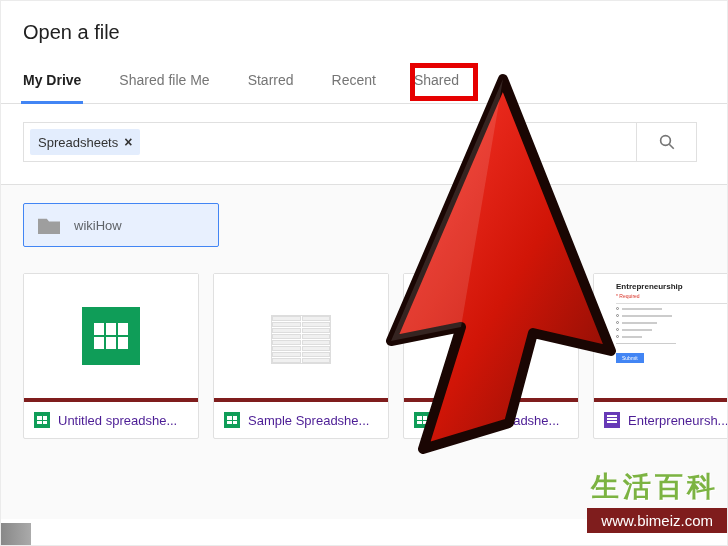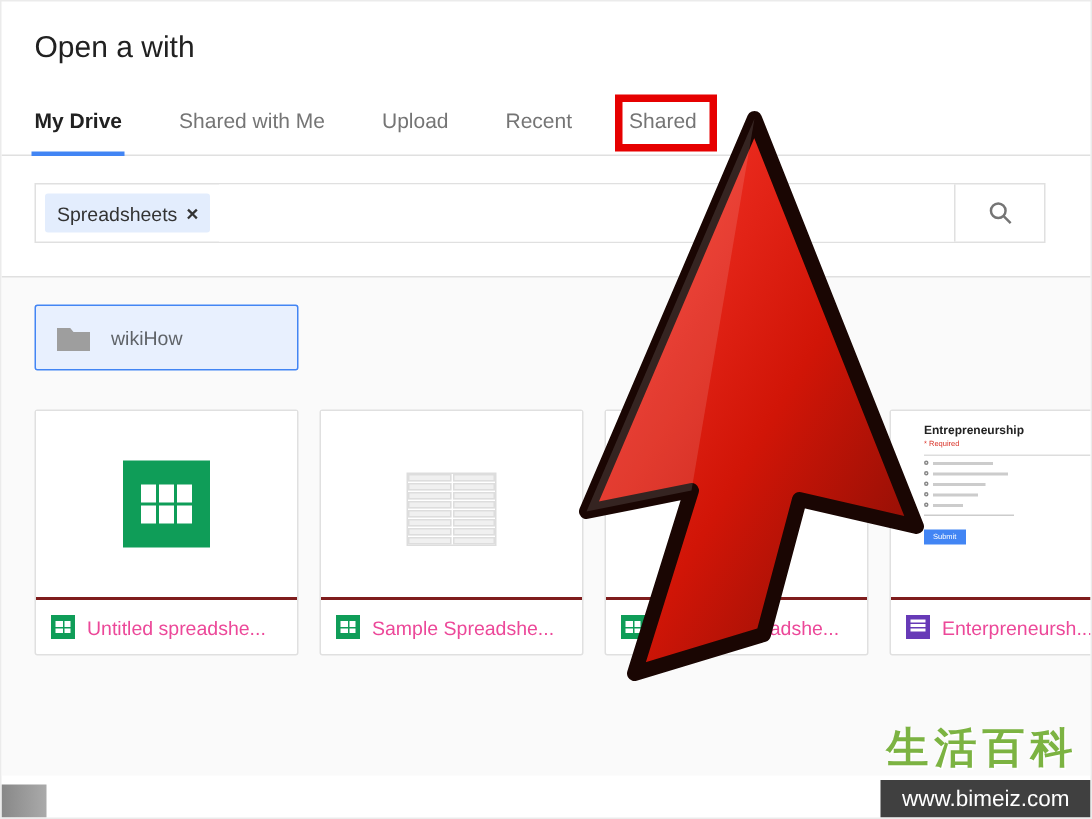--- a/index.html
+++ b/index.html
@@ -93,21 +93,21 @@
       margin-top: 22px;
       padding: 18px 22px 80px 22px;
       overflow: hidden;
     }
     .folders {
       display: flex;
       gap: 14px;
       margin-bottom: 26px;
     }
     .folder {
-      width: 176px;
+      width: 196px;
       height: 44px;
       background: #fff;
       border: 1px solid #e0e0e0;
       display: flex;
       align-items: center;
       gap: 14px;
       padding: 0 14px;
       font-size: 13px;
       color: #5f6368;
       cursor: pointer;
@@ -173,27 +173,27 @@
       font-size: 5px;
       color: #555;
       text-align: left;
     }
     .form-thumb .ft-title { font-size: 8px; font-weight:700; color:#222; margin-bottom:2px;}
     .form-thumb .ft-red { color:#d93025; font-size:5px; margin-bottom:4px;}
     .form-thumb .ft-line { height:4px; margin:3px 0; display:flex; align-items:center; gap:3px;}
     .form-thumb .ft-radio { width:3px;height:3px;border:0.5px solid #888; border-radius:50%;}
     .form-thumb .ft-btn { background:#4285f4; color:#fff; padding:2px 6px; display:inline-block; font-size:5px; margin-top:4px;}
     .file-footer {
-      border-top: 2px solid #7f1d1d;
+      border-top: 4px solid #7f1d1d;
       padding: 10px 10px;
       display: flex;
       align-items: center;
       gap: 8px;
       font-size: 13px;
-      color: #ec4899;
+      color: #4c1d95;
       white-space: nowrap;
       overflow: hidden;
     }
     .sheets-small {
       width: 16px; height: 16px;
       background: #0f9d58;
       display: flex;
       align-items: center;
       justify-content: center;
       flex-shrink: 0;
@@ -226,60 +226,60 @@
       left: 352px;
       top: 70px;
       width: 300px;
       height: 390px;
       pointer-events: none;
       z-index: 50;
     }
     
     .watermark {
       position: absolute;
-      right: 0; bottom: 0;
+      right: 0; bottom: 12px;
       display: flex;
       flex-direction: column;
       align-items: flex-end;
       z-index: 60;
     }
     .wm-cn {
       font-family: "SimSun", serif;
       color: #7cb342;
       font-size: 28px;
       font-weight: 700;
       letter-spacing: 4px;
       padding: 0 8px 2px 0;
       text-shadow: 1px 1px 0 #fff;
     }
     .wm-url {
-      background: #404040;
+      background: #7f1d1d;
       color: #fff;
       font-size: 15px;
       padding: 4px 14px;
       font-family: Arial, sans-serif;
     }
     .wm-left-stub {
       position:absolute;
       left:0; bottom:0;
       height:22px; width:30px;
       background: linear-gradient(90deg,#888,#aaa);
     }
   </style>
 </head>
 <body>
 
 <div class="header">
-  <div class="title">Open a with</div>
+  <div class="title">Open a file</div>
 </div>
 
 <div class="tabs">
   <div class="tab active">My Drive</div>
-  <div class="tab">Shared with Me</div>
-  <div class="tab">Upload</div>
+  <div class="tab">Shared file Me</div>
+  <div class="tab">Starred</div>
   <div class="tab">Recent</div>
   <div class="tab" id="tab-upload">Shared</div>
 </div>
 
 <div class="filter-row">
   <div class="chip">
     <span>Spreadsheets</span>
     <span class="chip-x">×</span>
   </div>
   <input class="search-input" type="text" placeholder="" style="">

